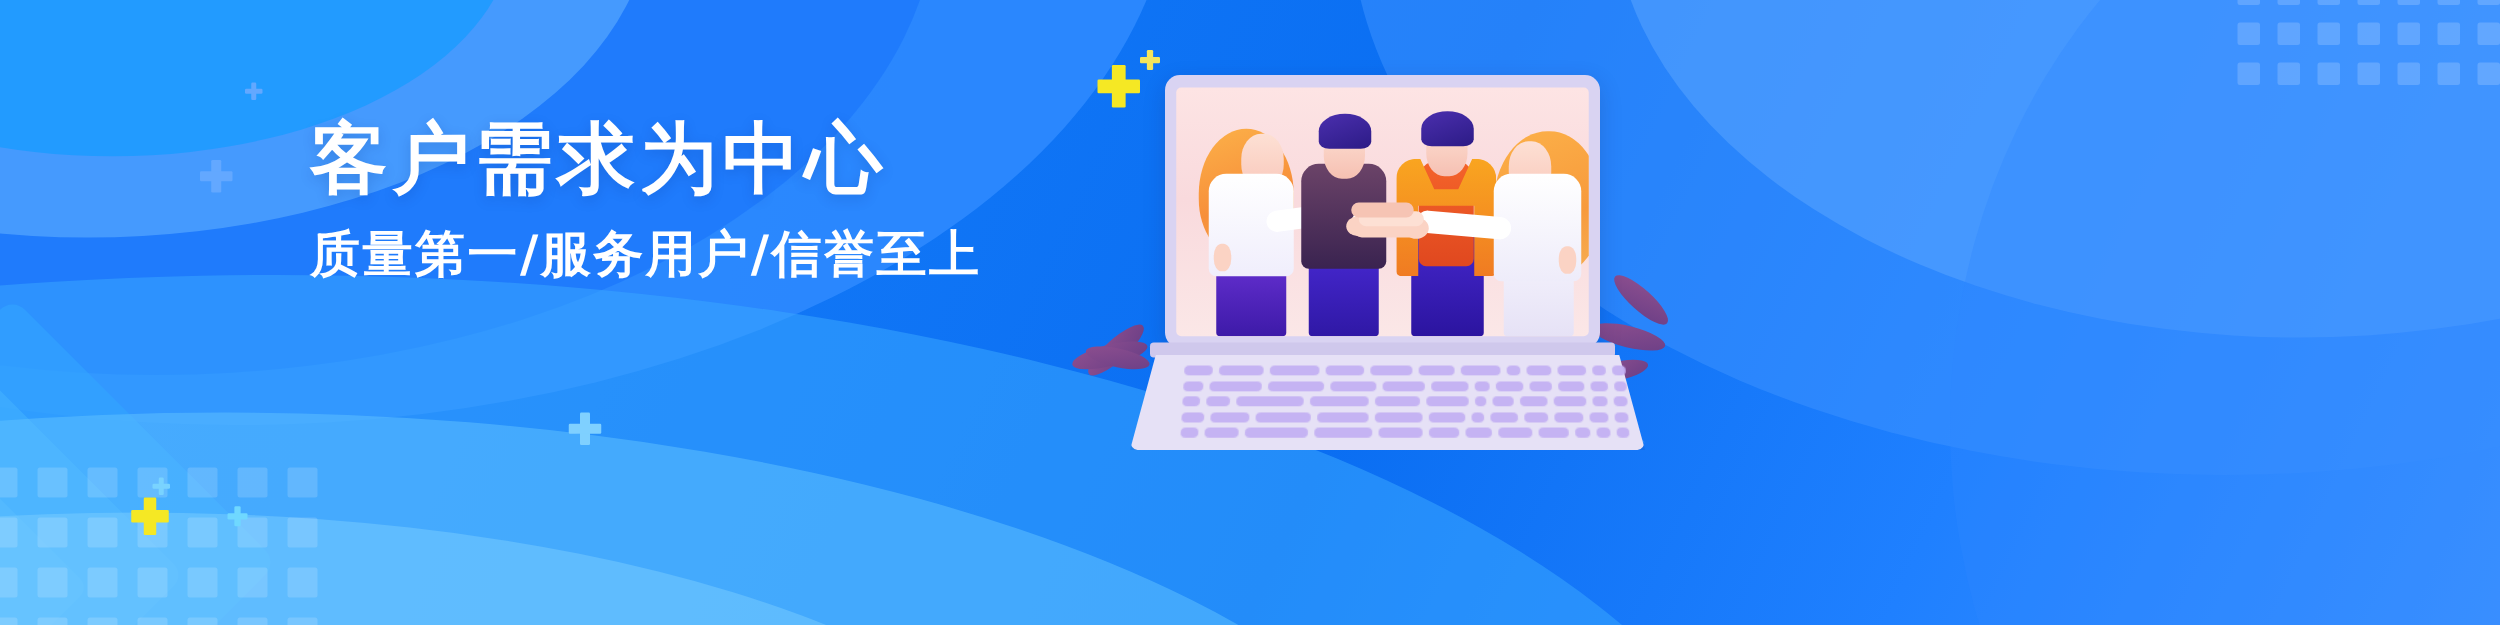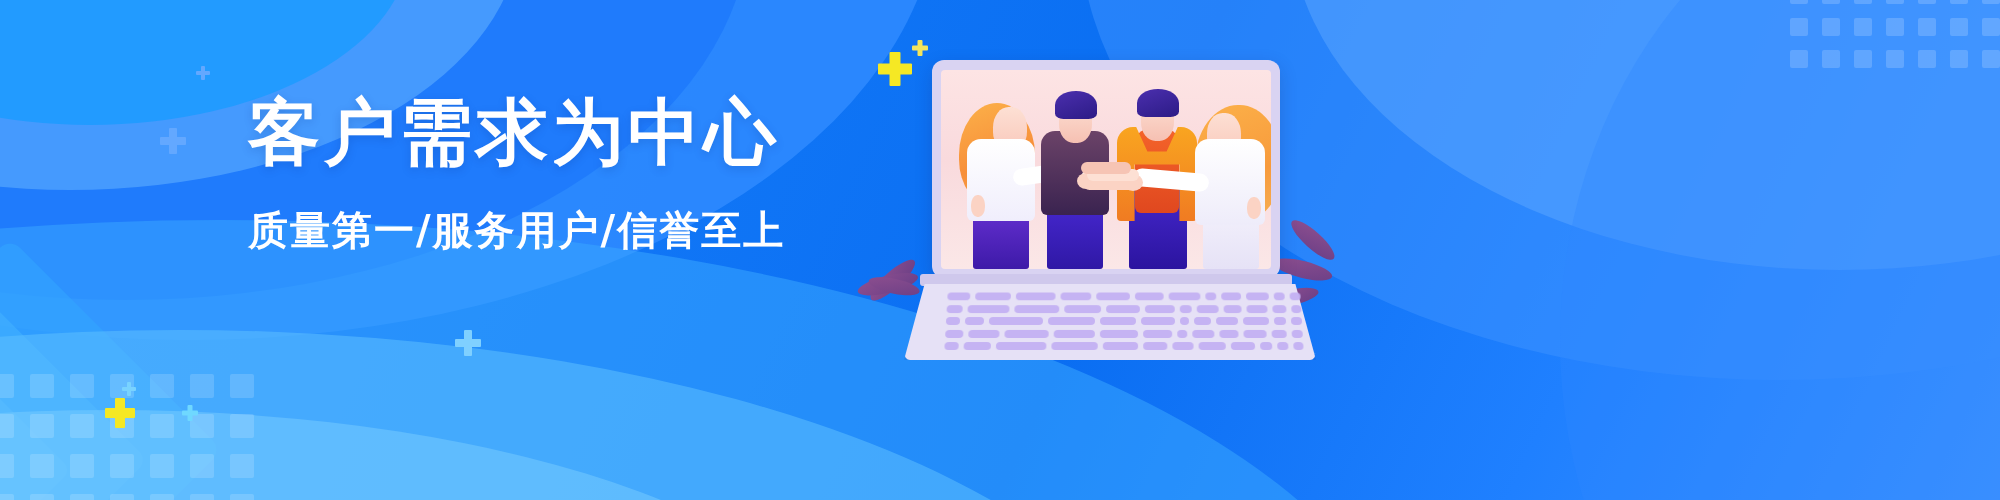--- a/index.html
+++ b/index.html
@@ -45,27 +45,27 @@
 
   
   .plus{position:absolute;}
   .plus::before,.plus::after{content:"";position:absolute;background:currentColor;border-radius:1px;}
   .plus::before{left:50%;top:0;width:var(--t);height:100%;transform:translateX(-50%);}
   .plus::after{top:50%;left:0;height:var(--t);width:100%;transform:translateY(-50%);}
 
   
   #copy{position:absolute;left:248px;top:96px;width:560px;}
   #headline{
-    font-size:72px;line-height:1;font-weight:700;color:#ffffff;
+    font-size:62px;line-height:1;font-weight:700;color:#ffffff;
     letter-spacing:4px;white-space:nowrap;
     text-shadow:0 3px 10px rgba(0,40,120,.18);
     font-family:"DejaVu Sans","Liberation Sans",sans-serif;
   }
   #subline{
-    margin-top:42px;font-size:40px;line-height:1;font-weight:600;color:#ffffff;
+    margin-top:26px;font-size:40px;line-height:1;font-weight:600;color:#ffffff;
     letter-spacing:2px;white-space:nowrap;
     font-family:"DejaVu Sans","Liberation Sans",sans-serif;
   }
 
   
   #laptop{position:absolute;left:920px;top:60px;width:380px;height:300px;}
   #lid{
     position:absolute;left:12px;top:0;width:348px;height:218px;
     background:#d9d3f2;border-radius:12px;padding:10px 9px 9px 9px;
     box-shadow:0 6px 18px rgba(20,30,90,.18);

